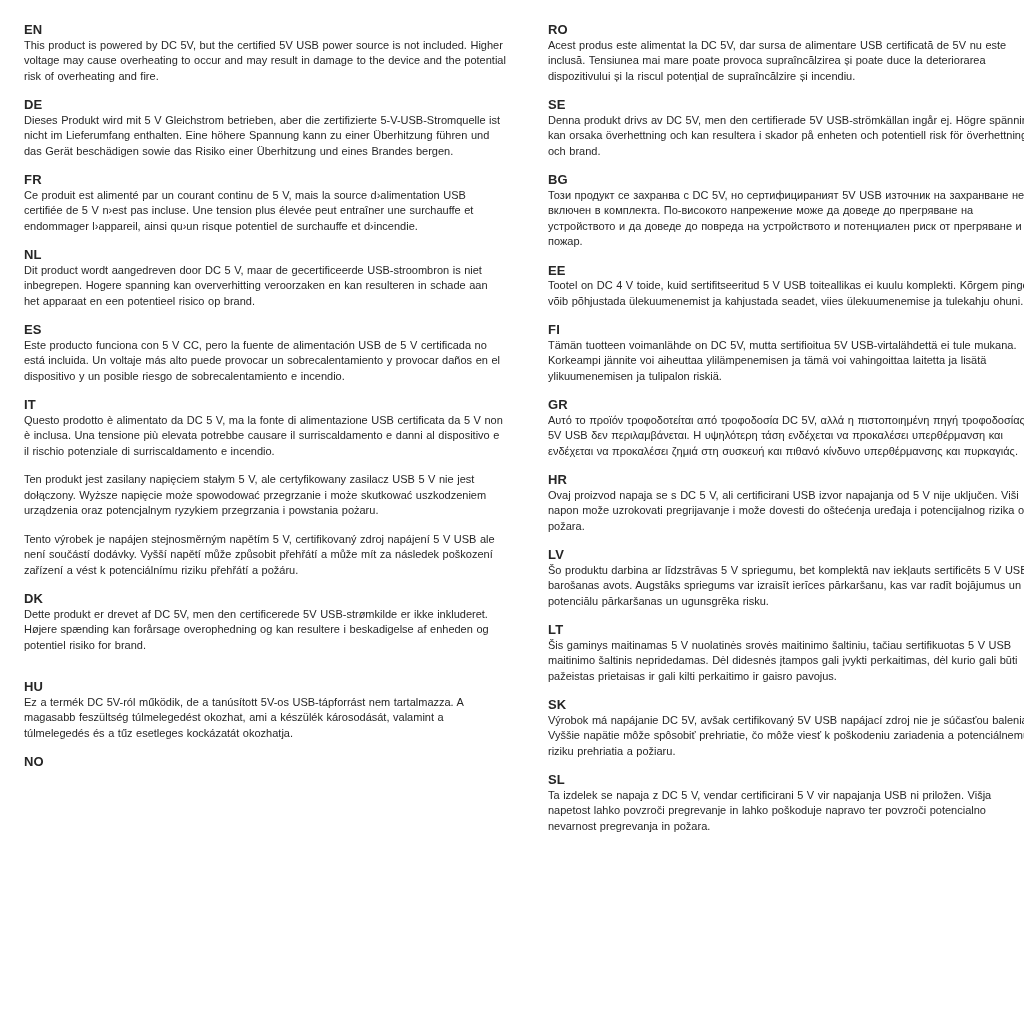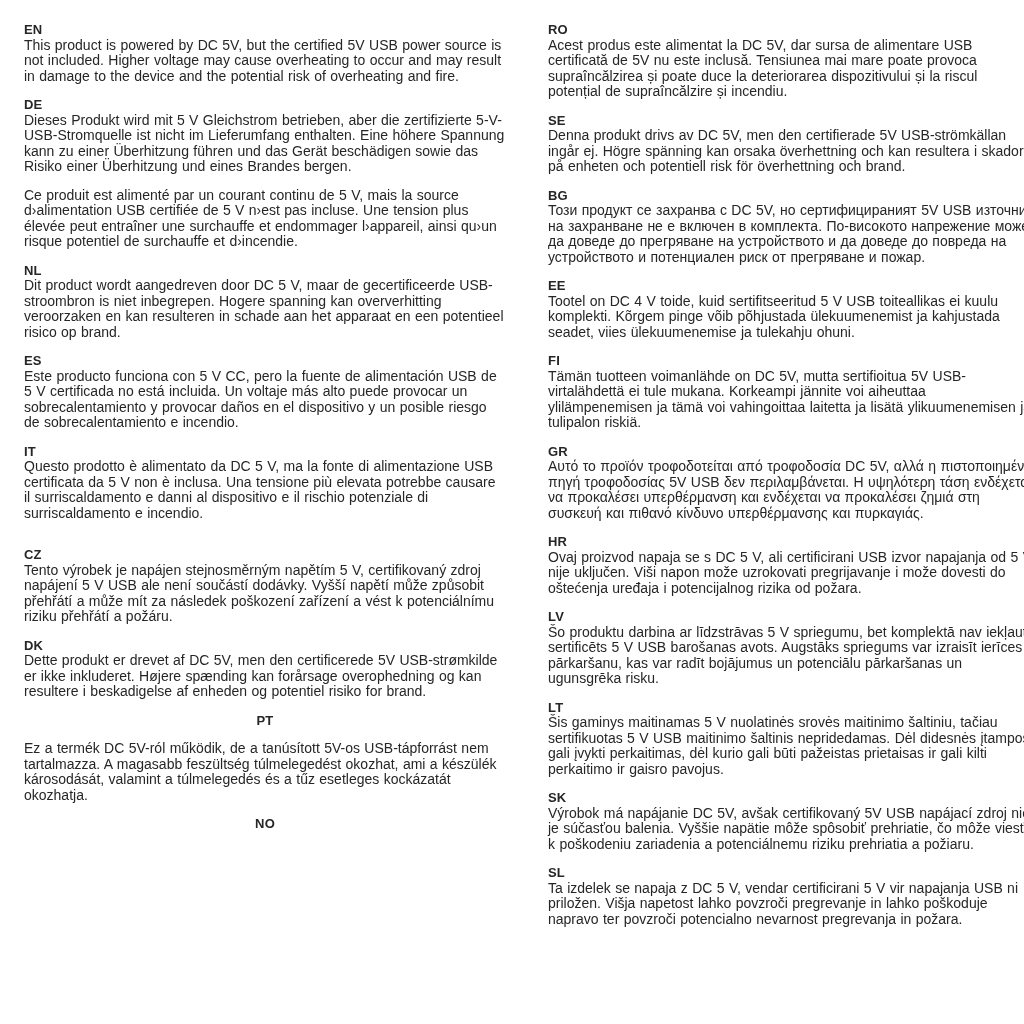--- a/index.html
+++ b/index.html
@@ -18,36 +18,35 @@
     box-sizing: border-box;
     width: 1024px;
     height: 1024px;
     padding: 22px 18px 10px 24px;
     display: flex;
     gap: 14px;
   }
   .col {
     display: flex;
     flex-direction: column;
-    align-items: center;
   }
   .col-left  { width: 482px; flex: 0 0 auto; }
   .col-right { width: 486px; flex: 0 0 auto; margin-left: 28px; }
   .lang-section {
     margin: 0 0 13px 0;
   }
   .lang-code {
     font-size: 13px;
     line-height: 15.5px;
     font-weight: bold;
     margin: 0;
     letter-spacing: 0.2px;
   }
   .lang-text {
-    font-size: 14px;
+    font-size: 11px;
     line-height: 15.5px;
     margin: 0;
     letter-spacing: 0px;
     word-spacing: 0.5px;
   }
 </style>
 </head>
 <body>
 
 <div class="page">
@@ -56,56 +55,57 @@
     <h2 class="lang-code">EN</h2>
     <p class="lang-text">This product is powered by DC 5V, but the certified 5V USB power source is not included. Higher voltage may cause overheating to occur and may result in damage to the device and the potential risk of overheating and fire.</p>
   </section>
 
   <section class="lang-section">
     <h2 class="lang-code">DE</h2>
     <p class="lang-text">Dieses Produkt wird mit 5 V Gleichstrom betrieben, aber die zertifizierte 5-V-USB-Stromquelle ist nicht im Lieferumfang enthalten. Eine höhere Spannung kann zu einer Überhitzung führen und das Gerät beschädigen sowie das Risiko einer Überhitzung und eines Brandes bergen.</p>
   </section>
 
   <section class="lang-section">
+    <h2 class="lang-code">FR</h2>
     <p class="lang-text">Ce produit est alimenté par un courant continu de 5 V, mais la source d›alimentation USB certifiée de 5 V n›est pas incluse. Une tension plus élevée peut entraîner une surchauffe et endommager l›appareil, ainsi qu›un risque potentiel de surchauffe et d›incendie.</p>
   </section>
 
   <section class="lang-section">
     <h2 class="lang-code">NL</h2>
     <p class="lang-text">Dit product wordt aangedreven door DC 5 V, maar de gecertificeerde USB-stroombron is niet inbegrepen. Hogere spanning kan oververhitting veroorzaken en kan resulteren in schade aan het apparaat en een potentieel risico op brand.</p>
   </section>
 
   <section class="lang-section">
     <h2 class="lang-code">ES</h2>
     <p class="lang-text">Este producto funciona con 5 V CC, pero la fuente de alimentación USB de 5 V certificada no está incluida. Un voltaje más alto puede provocar un sobrecalentamiento y provocar daños en el dispositivo y un posible riesgo de sobrecalentamiento e incendio.</p>
   </section>
 
   <section class="lang-section">
     <h2 class="lang-code">IT</h2>
     <p class="lang-text">Questo prodotto è alimentato da DC 5 V, ma la fonte di alimentazione USB certificata da 5 V non è inclusa. Una tensione più elevata potrebbe causare il surriscaldamento e danni al dispositivo e il rischio potenziale di surriscaldamento e incendio.</p>
   </section>
 
   <section class="lang-section">
+    <p class="lang-text">Ten produkt jest zasilany napięciem stałym 5 V, ale certyfikowany zasilacz USB 5 V nie jest dołączony. Wyższe napięcie może spowodować przegrzanie i może skutkować uszkodzeniem urządzenia oraz potencjalnym ryzykiem przegrzania i powstania pożaru.</p>
   </section>
 
   <section class="lang-section">
-    <h2 class="lang-code">CZ</h2>
     <p class="lang-text">Tento výrobek je napájen stejnosměrným napětím 5 V, certifikovaný zdroj napájení 5 V USB ale není součástí dodávky. Vyšší napětí může způsobit přehřátí a může mít za následek poškození zařízení a vést k potenciálnímu riziku přehřátí a požáru.</p>
   </section>
 
   <section class="lang-section">
     <h2 class="lang-code">DK</h2>
     <p class="lang-text">Dette produkt er drevet af DC 5V, men den certificerede 5V USB-strømkilde er ikke inkluderet. Højere spænding kan forårsage overophedning og kan resultere i beskadigelse af enheden og potentiel risiko for brand.</p>
   </section>
 
   <section class="lang-section">
-    <h2 class="lang-code">PT</h2>
   </section>
 
   <section class="lang-section">
+    <h2 class="lang-code">HU</h2>
     <p class="lang-text">Ez a termék DC 5V-ról működik, de a tanúsított 5V-os USB-tápforrást nem tartalmazza. A magasabb feszültség túlmelegedést okozhat, ami a készülék károsodását, valamint a túlmelegedés és a tűz esetleges kockázatát okozhatja.</p>
   </section>
 
   <section class="lang-section">
     <h2 class="lang-code">NO</h2>
   </section>
 </div>
   <div class="col col-right">
   <section class="lang-section">
     <h2 class="lang-code">RO</h2>

